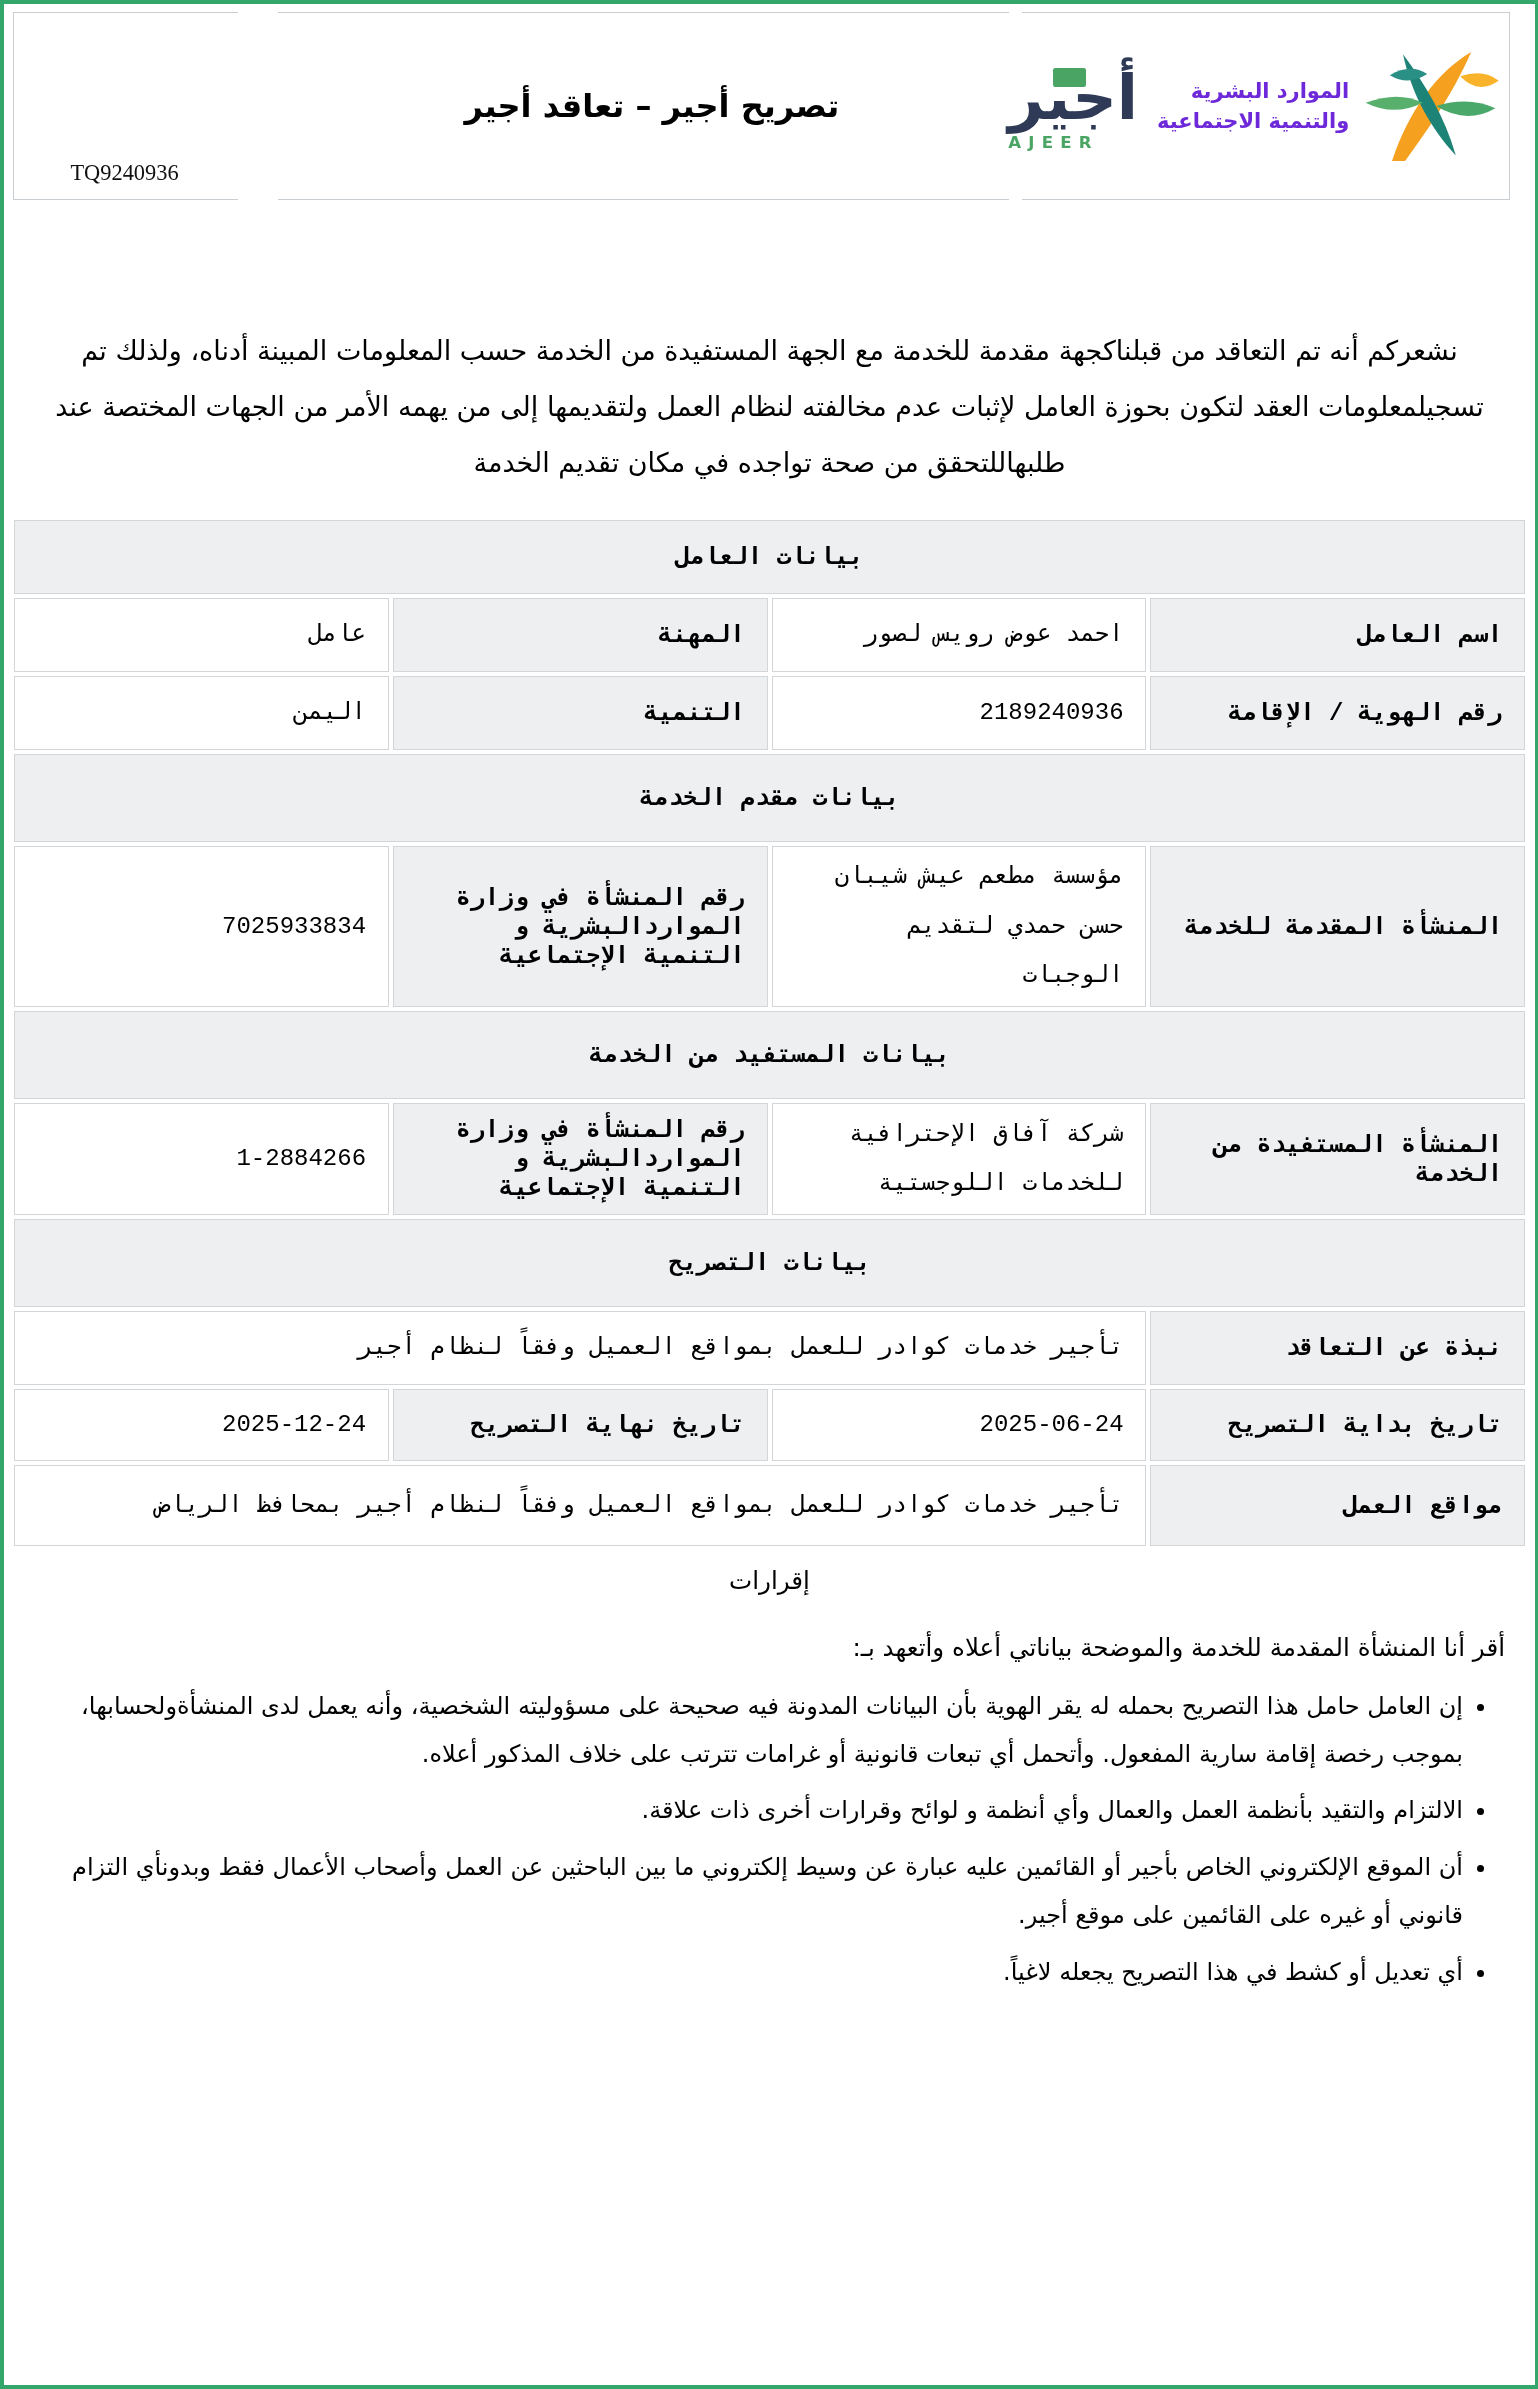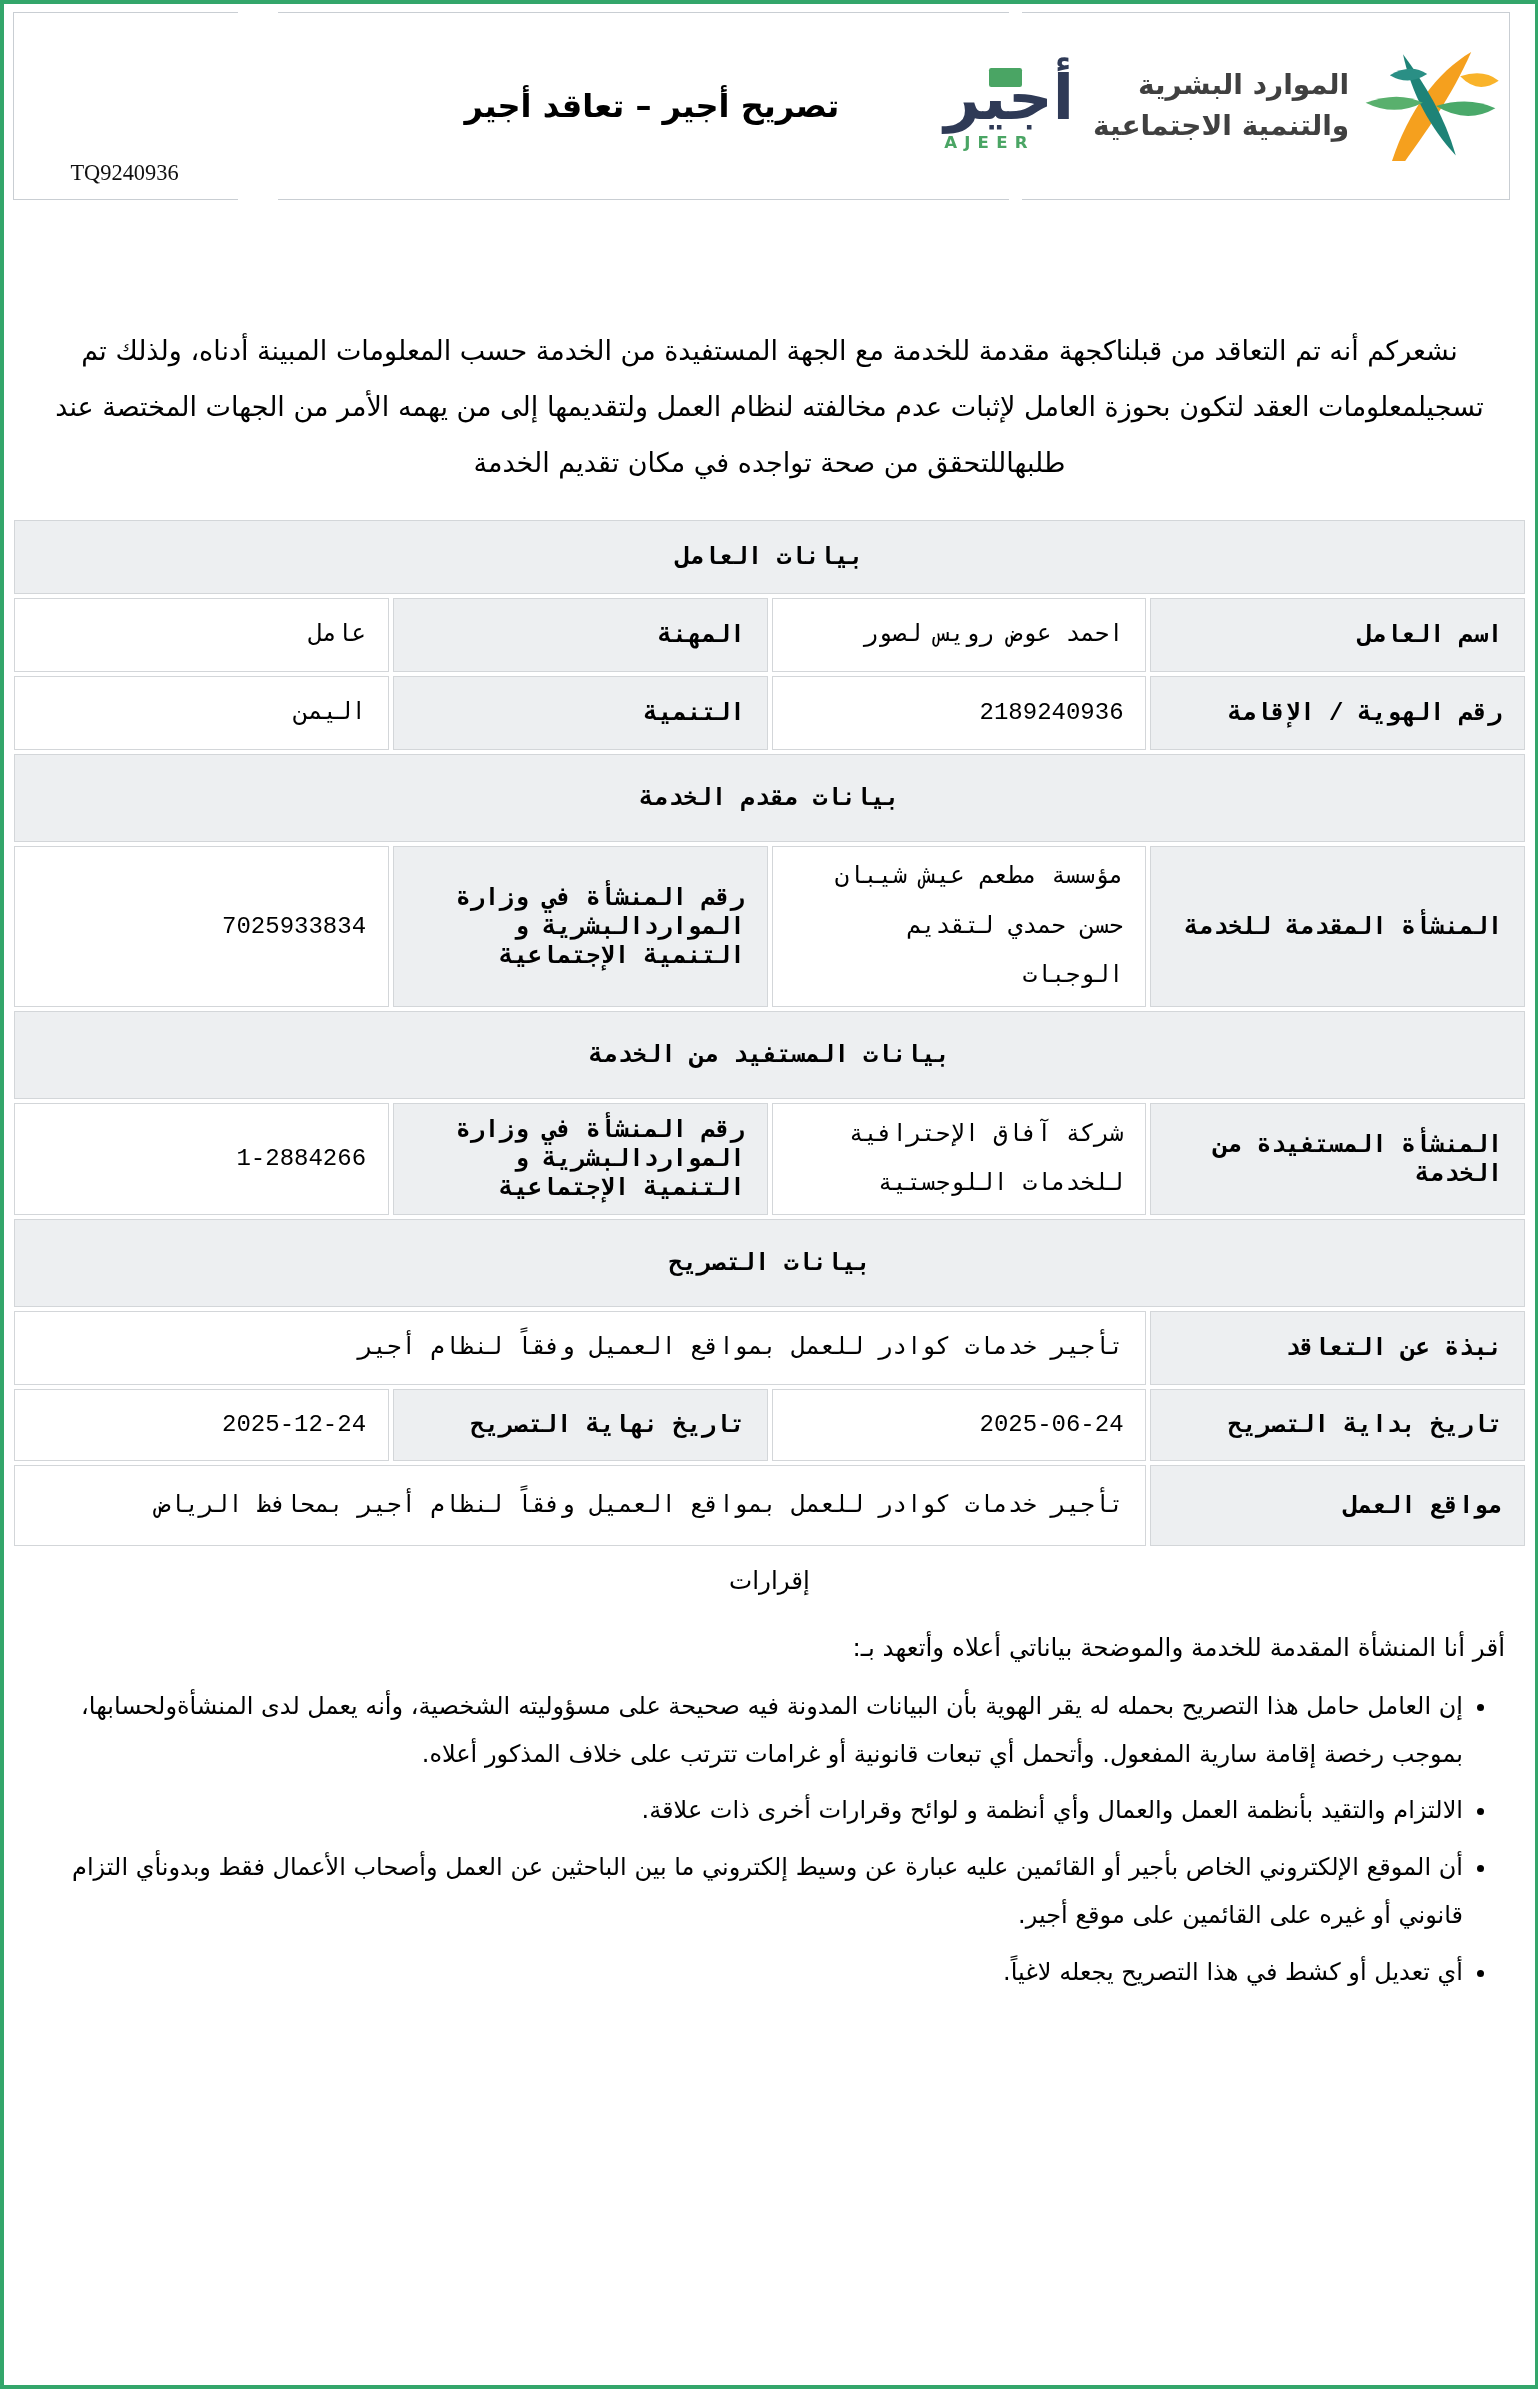--- a/index.html
+++ b/index.html
@@ -14,21 +14,21 @@
   .hcell.mid  {width:731px;margin-left:40px;display:flex;align-items:center;justify-content:center;}
   .hcell.right{width:488px;margin-left:13px;border-right:1.4px solid #c9ced3;
                display:flex;direction:rtl;align-items:center;justify-content:flex-start;gap:19px;padding:0 7.2px;}
   .permit-no{position:absolute;left:56px;bottom:13px;font-family:"Liberation Serif",serif;
              font-size:22.4px;color:#111;direction:ltr;}
   .doc-title{font-size:32px;font-weight:bold;color:#000;direction:rtl;white-space:nowrap;margin-left:16px;}
 
   
   .ministry{display:flex;direction:rtl;align-items:center;gap:10px;}
   .ministry .palm{width:143px;height:124px;}
-  .ministry .mtxt{color:#404040;font-weight:bold;font-size:28px;line-height:1.45;text-align:right;white-space:nowrap;}
+  .ministry .mtxt{color:#6d28d9;font-weight:bold;font-size:21px;line-height:1.45;text-align:right;white-space:nowrap;}
 
   
   .ajeer{position:relative;text-align:left;padding-top:4.3px;}
   .ajeer .ar{font-size:62px;font-weight:bold;color:#2f3a56;line-height:1.05;}
   .ajeer .accent{position:absolute;top:7.2px;right:52px;width:33px;height:19px;background:#4aa564;border-radius:2.2px;}
   .ajeer .en{direction:ltr;color:#4aa564;font-size:16.6px;font-weight:bold;letter-spacing:7.2px;margin-top:2.9px;}
 
   
   .intro{margin:123px 29px 0 29px;text-align:center;font-size:27px;line-height:56px;color:#000;}
 

